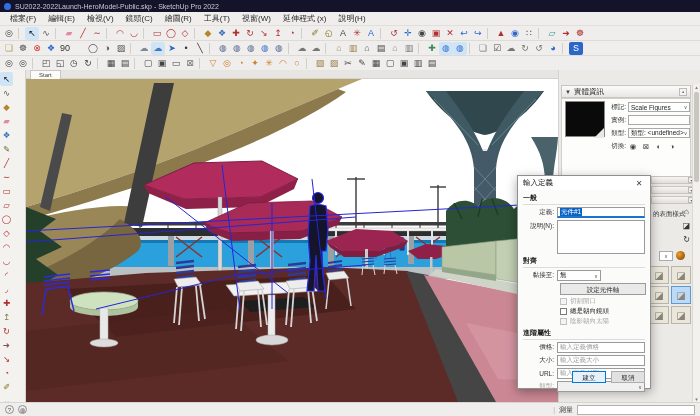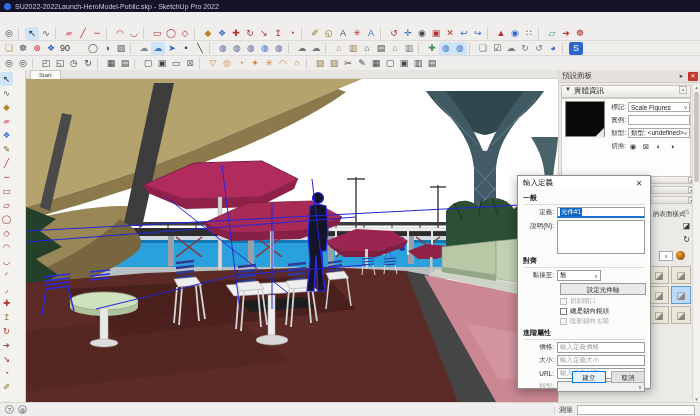--- a/index.html
+++ b/index.html
@@ -34,21 +34,21 @@
   
   .viewport { left:26px; top:79px; width:532px; height:323px; background:#ffffff; overflow:hidden; }
   .viewport svg { display:block; }
 
   
   .right-panel { left:558px; top:70px; width:142px; height:332px; background:#eceae6; border-left:1px solid #d6d3ce; }
   .tray-header { position:absolute; left:0; top:0; width:142px; height:13px; background:#e4e1dc; border-bottom:1px solid #d2cfca; display:flex; align-items:center; padding:0 3px; }
   .tray-title { font-size:7.5px; color:#333; flex:1; }
   .tray-btn { font-size:7px; color:#555; width:9px; text-align:center; }
   .tray-close { width:10px; height:9px; background:#c2392b; color:#fff; font-size:6px; line-height:9px; text-align:center; border-radius:1px; margin-left:2px; }
-  .section-header { position:absolute; left:2px; top:15px; width:130px; height:13px; background:linear-gradient(#fbfbfa,#e8e6e2); border:1px solid #c9c6c1; display:flex; align-items:flex-start; padding:0 3px; }
+  .section-header { position:absolute; left:2px; top:15px; width:130px; height:13px; background:linear-gradient(#fbfbfa,#e8e6e2); border:1px solid #c9c6c1; display:flex; align-items:center; padding:0 3px; }
   .section-caret { font-size:6px; color:#444; margin-right:3px; }
   .section-title { font-size:7.5px; color:#222; flex:1; }
   .section-opt { font-size:6px; color:#666; border:1px solid #bbb; width:8px; height:8px; line-height:7px; text-align:center; background:#f5f4f2; }
   .ei-body { position:absolute; left:2px; top:28px; width:130px; height:80px; background:#fdfdfc; border:1px solid #d2cfca; padding:2px 3px; }
   .ei-heading { font-size:7.5px; font-weight:bold; color:#222; margin-bottom:3px; white-space:nowrap; }
   .ei-grid { display:flex; }
   .ei-thumb { width:40px; height:36px; background:#0a0a0a; border:1px solid #888; flex:0 0 auto; }
   .ei-thumb .tri { width:0; height:0; border-left:10px solid transparent; border-bottom:10px solid #e8e8e8; margin-top:26px; margin-left:28px; }
   .ei-rows { flex:1; padding-left:3px; }
   .ei-row { display:flex; align-items:center; height:12px; margin-bottom:1px; }
@@ -110,20 +110,31 @@
 </head>
 <body>
 
 <div class="screen">
 
   <div class="abs titlebar">
     <span class="logo-dot"></span>
     <span class="title-text">SU2022-2022Launch-HeroModel-Public.skp - SketchUp Pro 2022</span>
   </div>
 
+  <div class="abs menubar">
+      <span class="menu-item">檔案(F)</span>
+      <span class="menu-item">編輯(E)</span>
+      <span class="menu-item">檢視(V)</span>
+      <span class="menu-item">鏡頭(C)</span>
+      <span class="menu-item">繪圖(R)</span>
+      <span class="menu-item">工具(T)</span>
+      <span class="menu-item">視窗(W)</span>
+      <span class="menu-item">延伸程式 (x)</span>
+      <span class="menu-item">說明(H)</span>
+    </div>
 
   <div class="abs tbrow tbrow1">
       <span class="tb-icon" style="color: rgb(68, 68, 68);">◎</span>
       <span class="tb-sep"></span>
       <span class="tb-icon" style="color: rgb(17, 17, 17); background: rgb(207, 228, 247);">↖</span>
       <span class="tb-icon" style="color: rgb(85, 85, 85);">∿</span>
       <span class="tb-sep"></span>
       <span class="tb-icon" style="color: rgb(224, 138, 162);">▰</span>
       <span class="tb-icon" style="color: rgb(176, 48, 48);">╱</span>
       <span class="tb-icon" style="color: rgb(176, 48, 48);">∼</span>
@@ -554,25 +565,20 @@
         <line x1="140" y1="118" x2="262" y2="214"></line>
         <line x1="196" y1="86" x2="214" y2="232"></line>
         <line x1="286" y1="100" x2="300" y2="220"></line>
         <path d="M70,230 L210,196 L340,186"></path>
         <line x1="246" y1="124" x2="246" y2="230"></line>
       </g>
     </svg>
   </div>
 
   <div class="abs right-panel">
-    <div class="tray-header">
-      <span class="tray-title">預設面板</span>
-      <span class="tray-btn">▸</span>
-      <span class="tray-close">✕</span>
-    </div>
     <div class="section-header">
       <span class="section-caret">▼</span>
       <span class="section-title">實體資訊</span>
       <span class="section-opt">▪</span>
     </div>
     <div class="ei-body">
       <div class="ei-grid">
         <div class="ei-thumb">
             <div class="tri"></div>
           </div>

